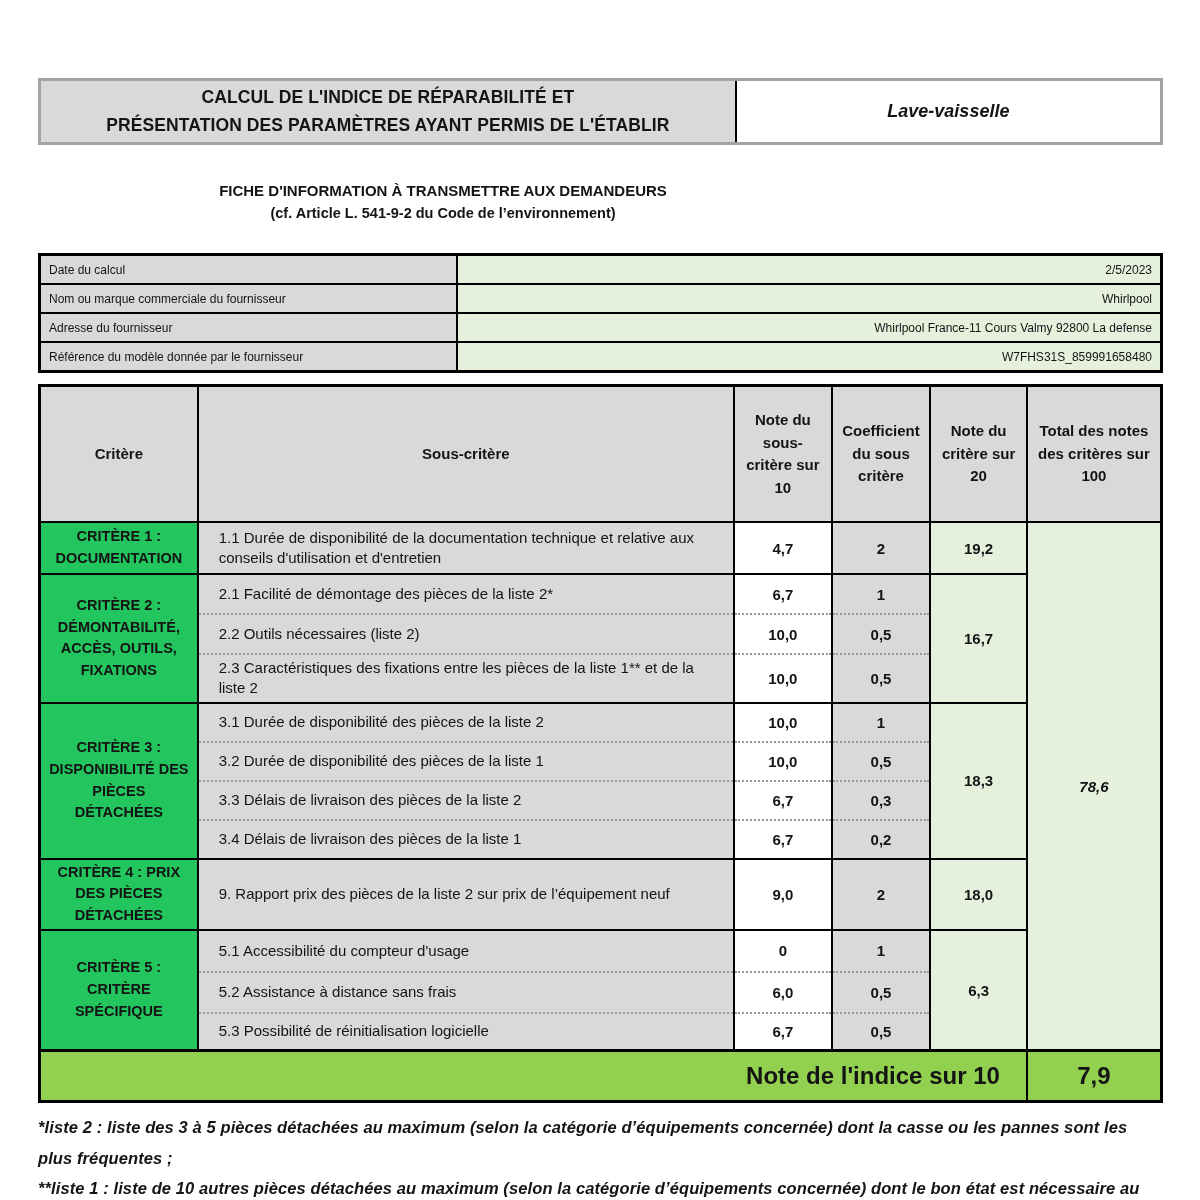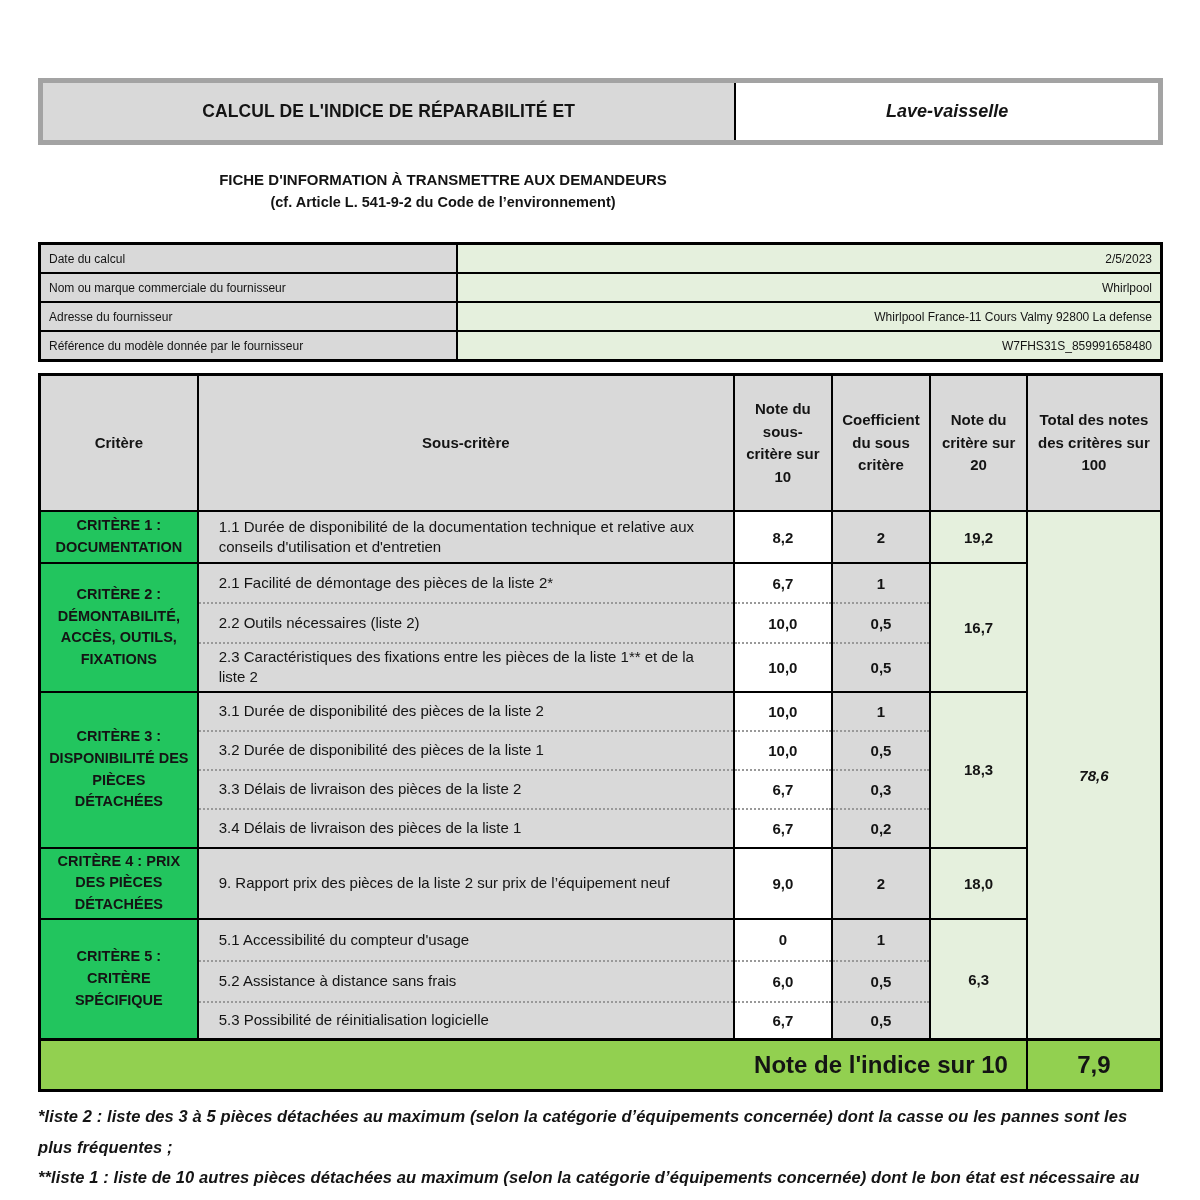--- a/index.html
+++ b/index.html
@@ -15,21 +15,21 @@
     height: 1200px;
     box-sizing: border-box;
     padding: 78px 37px 0 38px;
     overflow: hidden;
     background: #ffffff;
   }
 
   
   .header-box {
     display: flex;
-    border: 5px solid #a3a3a3;
+    border: 3px solid #a3a3a3;
     height: 67px;
     box-sizing: border-box;
   }
   .title-cell {
     width: 62%;
     background: #d9d9d9;
     border-right: 2px solid #000;
     display: flex;
     flex-direction: column;
     justify-content: center;
@@ -46,21 +46,21 @@
     align-items: center;
     justify-content: center;
     font-weight: bold;
     font-style: italic;
     font-size: 18px;
   }
 
   
   .subtitle {
     width: 810px;
-    margin-top: 26px;
+    margin-top: 37px;
     text-align: center;
     font-weight: bold;
   }
   .subtitle .line1 { font-size: 15px; }
   .subtitle .line2 { font-size: 14.5px; margin-top: 6px; }
 
   
   .info-table {
     width: 100%;
     margin-top: 32px;
@@ -160,21 +160,21 @@
 
   tr.final > td {
     border-top: 3px solid #000;
     background: #92d050;
     height: 44px;
     font-weight: bold;
     font-size: 24px;
   }
   tr.final td.final-label {
     text-align: right;
-    padding-right: 18px;
+    padding-right: 26px;
   }
   tr.final td.final-value {
     text-align: center;
   }
 
   
   .footnotes {
     margin-top: 9px;
     font-style: italic;
     font-weight: bold;
@@ -184,20 +184,21 @@
   }
 </style>
 </head>
 <body>
 
 <div class="page">
 
   <div class="header-box">
     <div class="title-cell">
       <div>CALCUL DE L'INDICE DE RÉPARABILITÉ ET</div>
+      <div>PRÉSENTATION DES PARAMÈTRES AYANT PERMIS DE L'ÉTABLIR</div>
     </div>
     <div class="product-cell">Lave-vaisselle</div>
   </div>
 
   <div class="subtitle">
     <div class="line1">FICHE D'INFORMATION À TRANSMETTRE AUX DEMANDEURS</div>
     <div class="line2">(cf. Article L. 541-9-2 du Code de l’environnement)</div>
   </div>
 
   <table class="info-table">
@@ -230,21 +231,21 @@
         <th class="col-coeff">Coefficient du sous critère</th>
         <th class="col-note20">Note du critère sur 20</th>
         <th class="col-total">Total des notes des critères sur 100</th>
       </tr>
     </thead>
     <tbody>
 
       <tr class="group-start h52">
         <td class="critere">CRITÈRE 1 : DOCUMENTATION</td>
         <td class="sub">1.1 Durée de disponibilité de la documentation technique et relative aux conseils d'utilisation et d'entretien</td>
-        <td class="note10">8,2</td>
+        <td class="note10">4,7</td>
         <td class="coeff">2</td>
         <td class="note20">19,2</td>
         <td class="total" rowspan="12">78,6</td>
       </tr>
 
       <tr class="group-start h40">
         <td class="critere" rowspan="3">CRITÈRE 2 : DÉMONTABILITÉ, ACCÈS, OUTILS, FIXATIONS</td>
         <td class="sub">2.1 Facilité de démontage des pièces de la liste 2*</td>
         <td class="note10">6,7</td>
         <td class="coeff">1</td>

